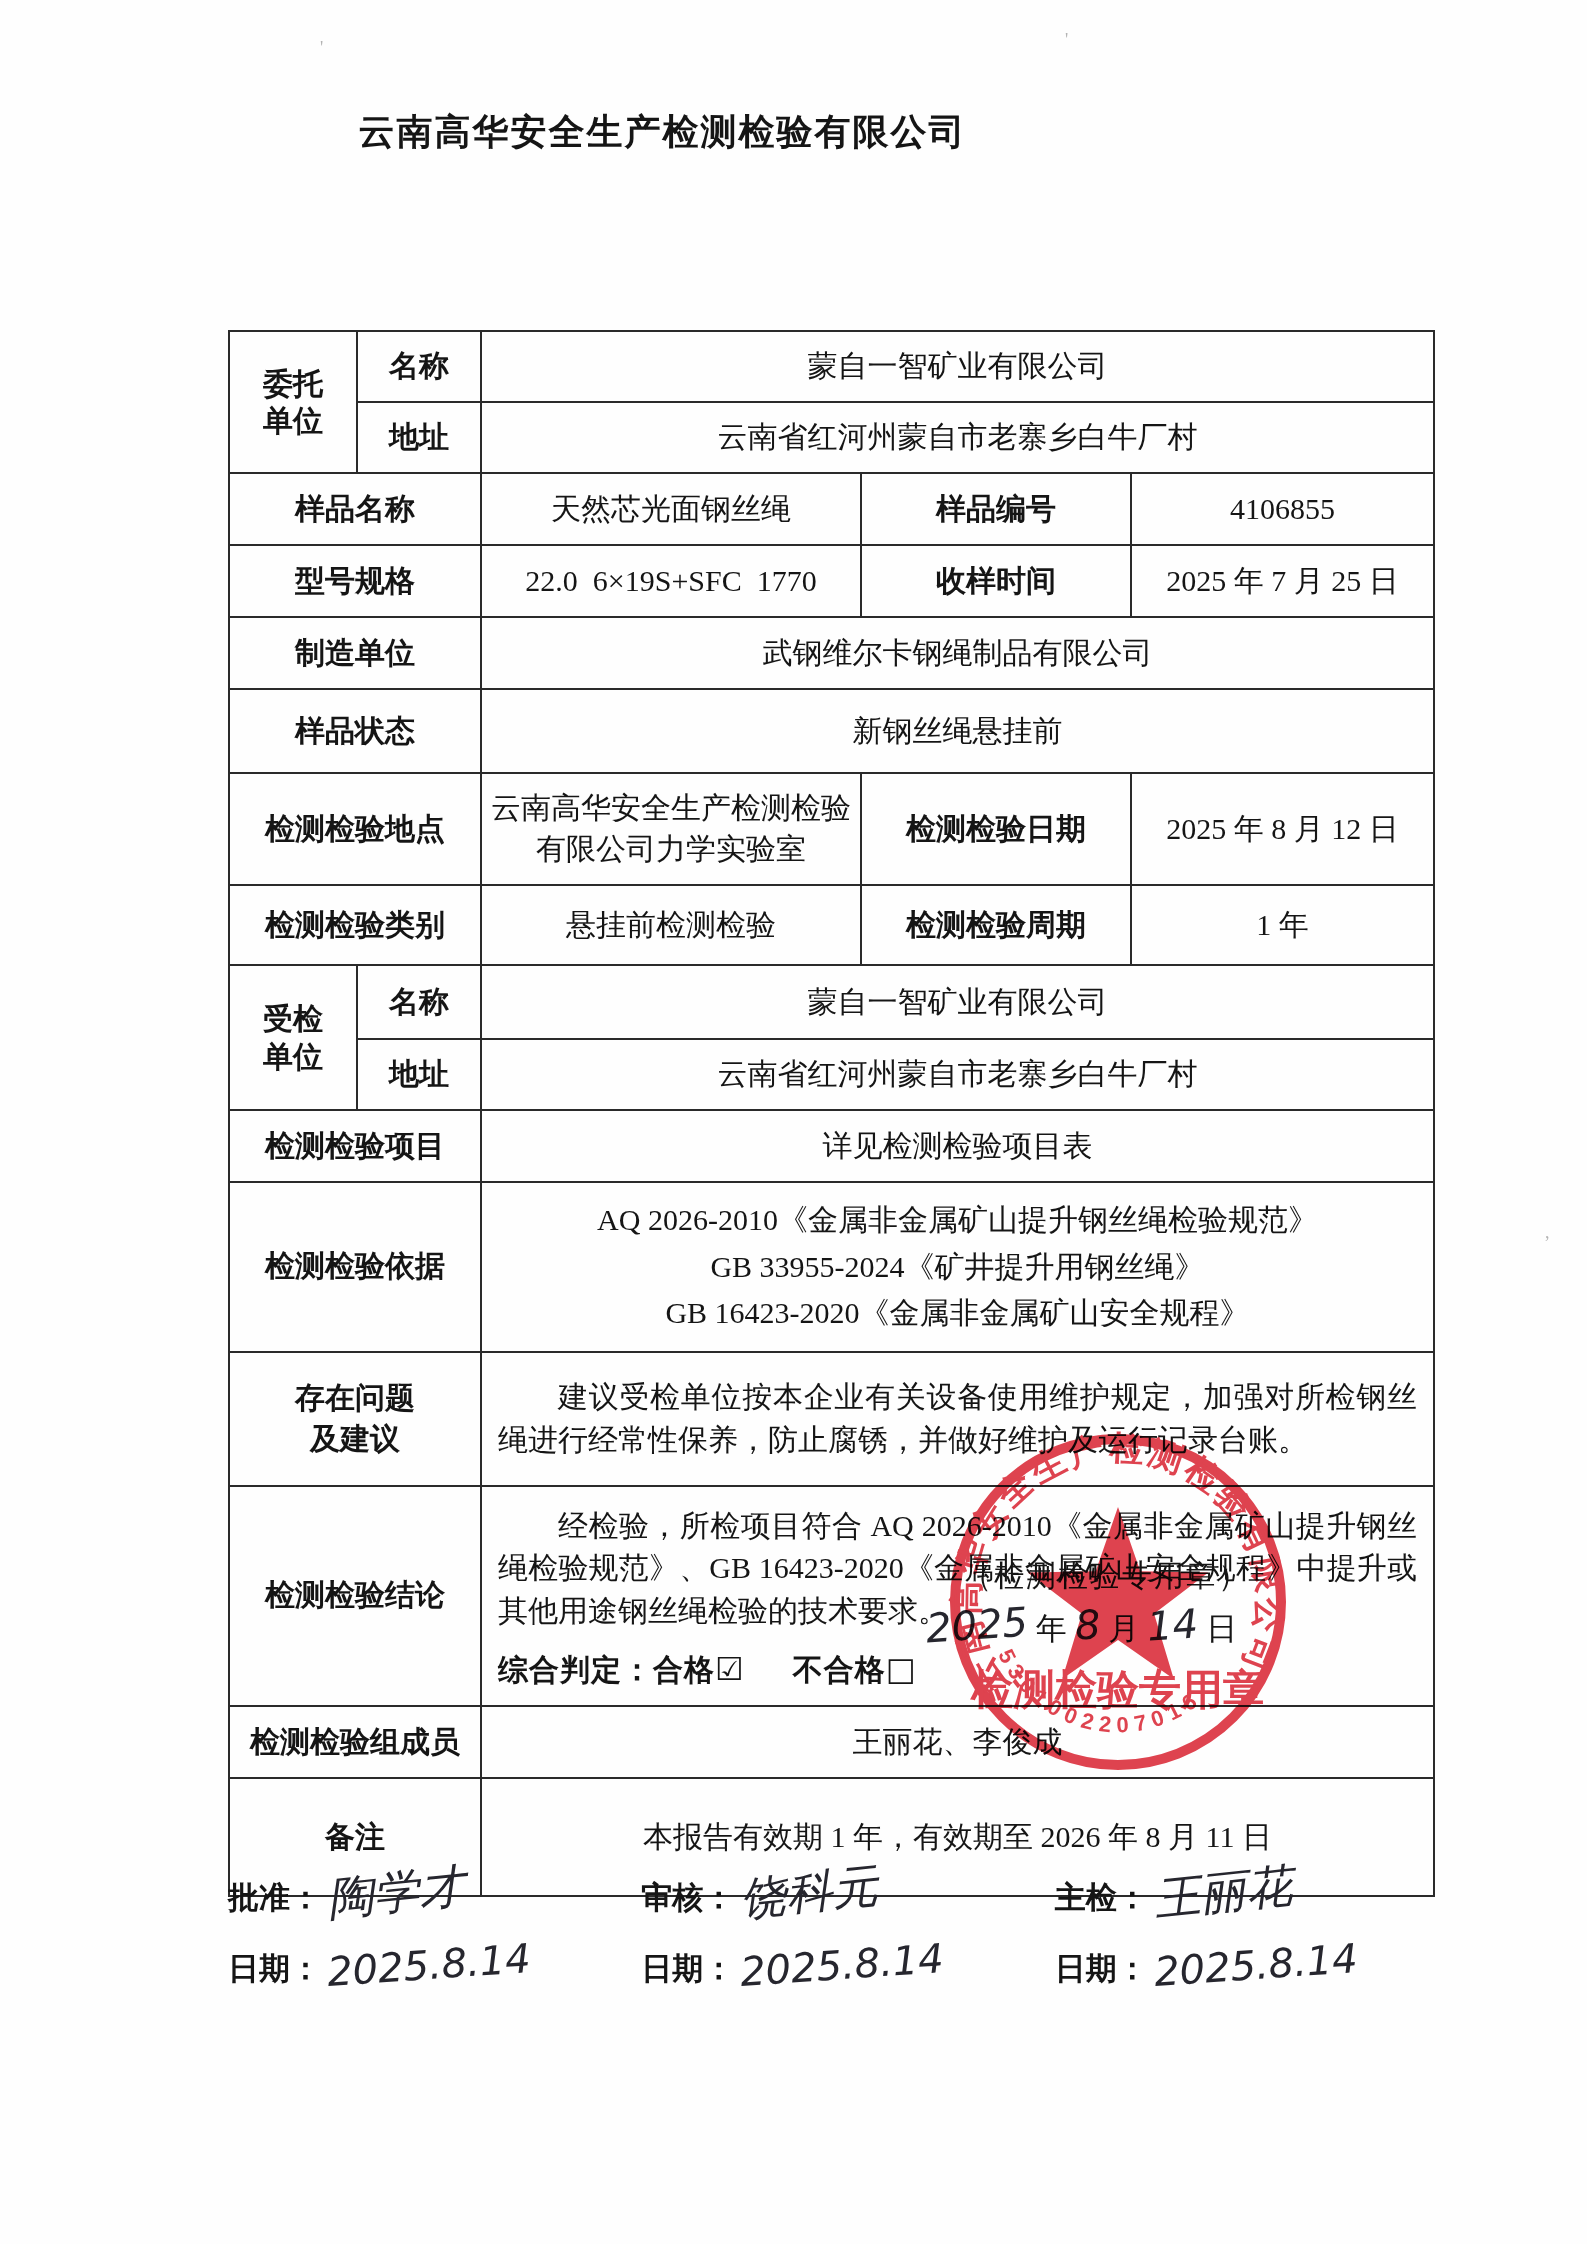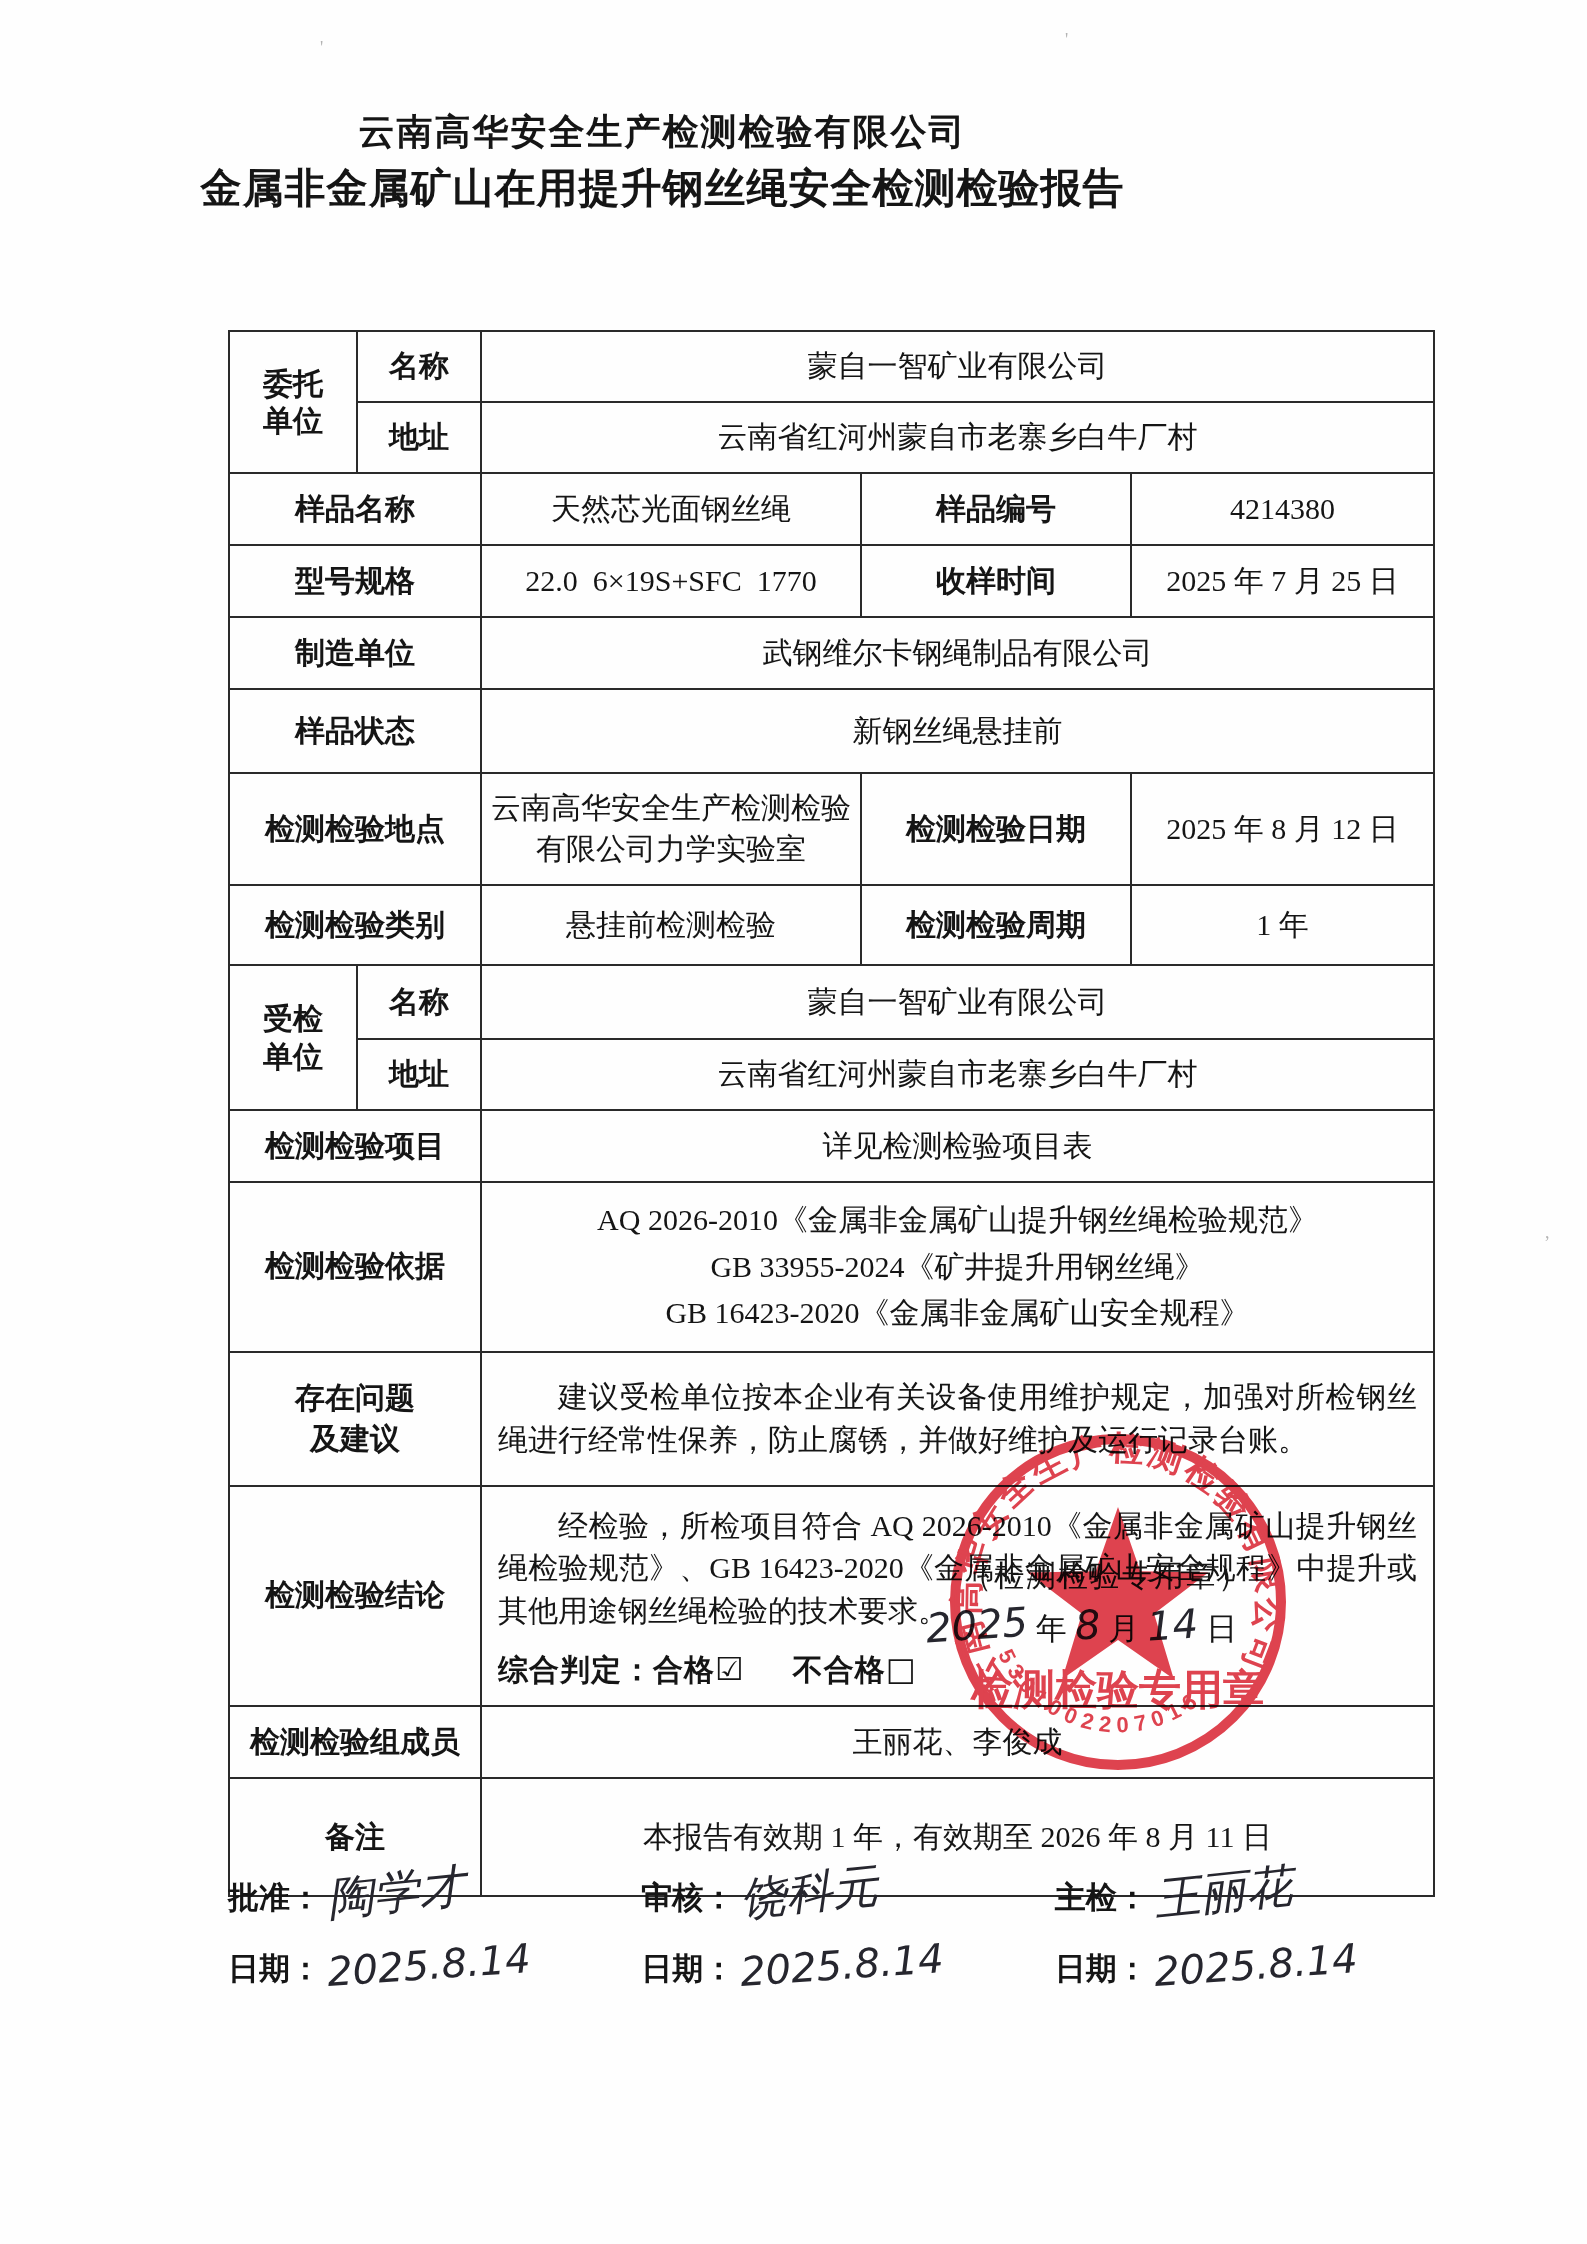--- a/index.html
+++ b/index.html
@@ -69,21 +69,20 @@
   
   .speck{position:absolute;color:#777;font-size:18px;opacity:.55;}
 </style>
 </head>
 <body>
 
 <div class="page">
 
   <div class="titles">
     <div class="t1">云南高华安全生产检测检验有限公司</div>
-    <div class="t2">金属非金属矿山在用提升钢丝绳安全检测检验报告</div>
   </div>
 
 
   <table class="rpt">
     <colgroup>
         <col style="width:128px">
         <col style="width:124px">
         <col style="width:380px">
         <col style="width:270px">
         <col style="width:303px">
@@ -95,21 +94,21 @@
       <td colspan="3">蒙自一智矿业有限公司</td>
     </tr>
     <tr style="height:62px">
       <td class="lab">地址</td>
       <td colspan="3">云南省红河州蒙自市老寨乡白牛厂村</td>
     </tr>
     <tr style="height:72px">
       <td colspan="2" class="lab">样品名称</td>
       <td>天然芯光面钢丝绳</td>
       <td class="lab">样品编号</td>
-      <td>4214380</td>
+      <td>4106855</td>
     </tr>
     <tr style="height:72px">
       <td colspan="2" class="lab">型号规格</td>
       <td class="pre">22.0  6×19S+SFC  1770</td>
       <td class="lab">收样时间</td>
       <td>2025 年 7 月 25 日</td>
     </tr>
     <tr style="height:72px">
       <td colspan="2" class="lab">制造单位</td>
       <td colspan="3">武钢维尔卡钢绳制品有限公司</td>

